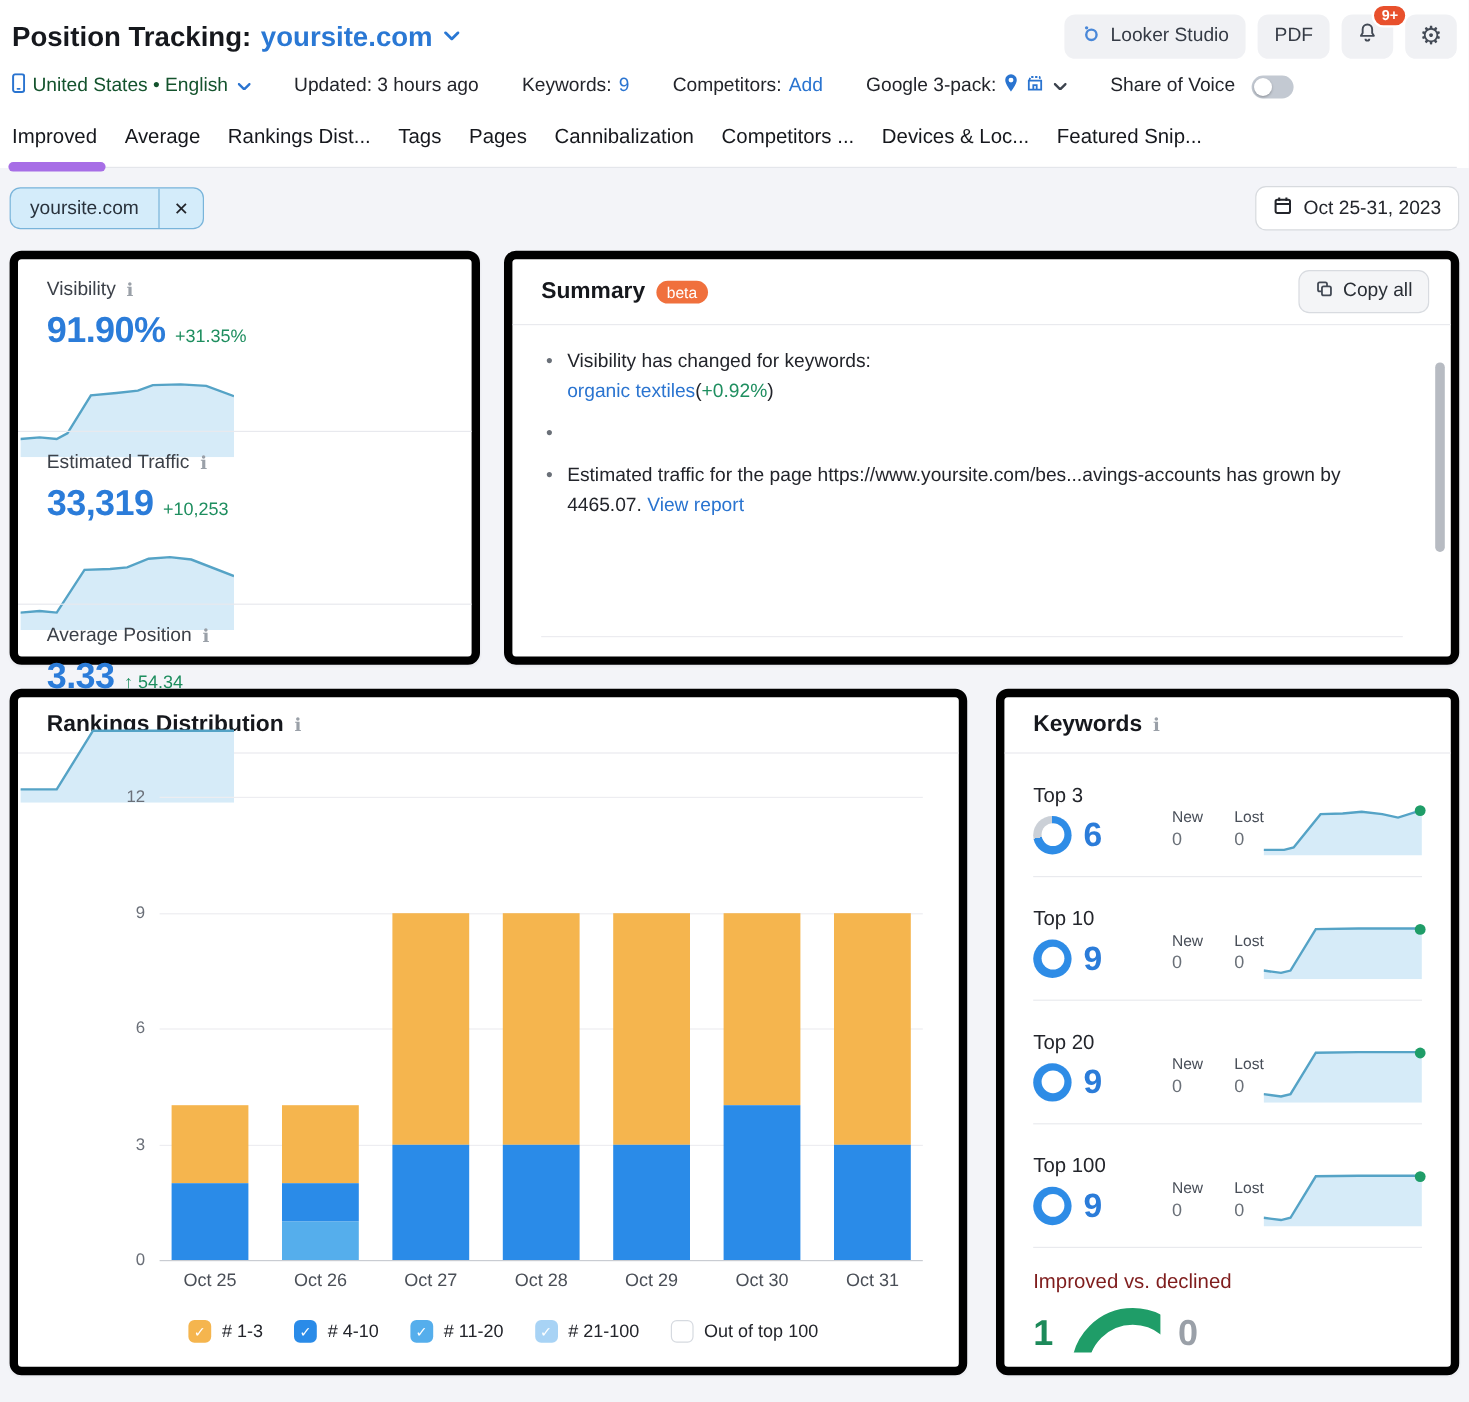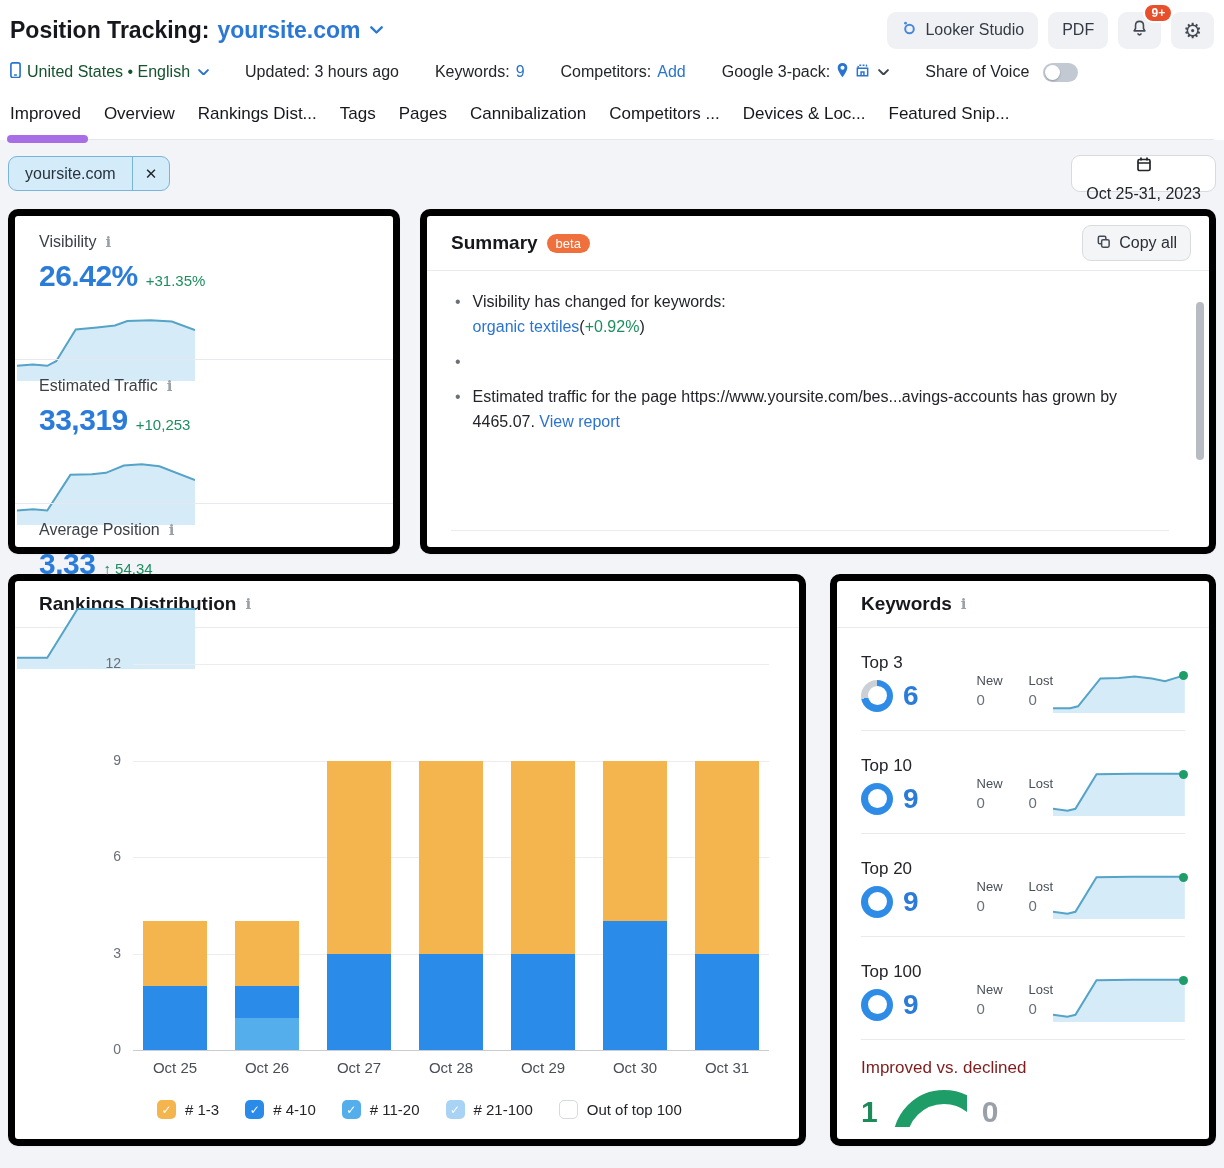--- a/index.html
+++ b/index.html
@@ -54,21 +54,21 @@
     display: inline-flex; align-items: stretch; background: #d4ecfa;
     border: 1px solid #79b4da; border-radius: 9px; overflow: hidden; height: 35px; cursor: pointer;
   }
   .site-chip-label { display: flex; align-items: center; padding: 0 16px; font-size: 16px; color: #29323c; }
   .site-chip-close {
     display: flex; align-items: center; padding: 0 12px; border-left: 1px solid #79b4da;
     font-size: 15px; font-weight: 700; color: #23252b; cursor: pointer;
   }
   .date-btn {
     display: inline-flex; align-items: center; gap: 9px; height: 37px; padding: 0 14px;
-    background: #fff; border: 1px solid #d7dade; border-radius: 9px; font-size: 16px; color: #23252b; cursor: pointer; flex-direction: column;
+    background: #fff; border: 1px solid #d7dade; border-radius: 9px; font-size: 16px; color: #23252b; cursor: pointer;
   }
   .grid-row1 { display: grid; grid-template-columns: 392px 1fr; gap: 20px; margin-bottom: 20px; }
   .grid-row2 { display: grid; grid-template-columns: 798px 1fr; gap: 24px; height: 572px; }
   .card { background: #fff; border: 7px solid #000000; border-radius: 10px; box-shadow: 0 1px 2px rgba(28,34,48,.04); }
   
   .metric-card { height: 345px; display: flex; flex-direction: column; }
   .metric-block { flex: 1; position: relative; padding: 17px 20px 0 24px; }
   .metric-block + .metric-block { border-top: 1px solid #e8e9ee; }
   .metric-name { font-size: 16px; color: #3c4149; display: flex; align-items: center; }
   .info { font-family: "DejaVu Serif", serif; font-style: normal; color: #9aa0a8; font-size: 15px; font-weight: 700; margin-left: 9px; cursor: pointer; }
@@ -226,21 +226,21 @@
     <span class="meta-item">
       <span>Share of Voice</span>
       <span class="toggle">
           <span class="toggle-knob"></span>
         </span>
     </span>
   </div>
 
   <div class="tabs">
       <div class="tab active">Improved</div>
-      <div class="tab">Overview</div>
+      <div class="tab">Average</div>
       <div class="tab">Rankings Dist...</div>
       <div class="tab">Tags</div>
       <div class="tab">Pages</div>
       <div class="tab">Cannibalization</div>
       <div class="tab">Competitors ...</div>
       <div class="tab">Devices &amp; Loc...</div>
       <div class="tab">Featured Snip...</div>
     </div>
 </div>
 
@@ -264,21 +264,21 @@
 
   <div class="grid-row1">
 
     <div class="card metric-card">
       <div class="metric-block">
         <div class="metric-name">
             <span>Visibility</span>
             <span class="info">i</span>
           </div>
         <div class="metric-value-row">
-          <span class="metric-value">26.42%</span>
+          <span class="metric-value">91.90%</span>
           <span class="metric-delta">+31.35%</span>
         </div>
         <div class="spark metric-spark">
             <svg viewBox="0 0 100 100" preserveAspectRatio="none">
               <polygon points="0,77 9,75 17,77 22,70 33,22 45,19 55,16 62,9 75,8 87,10 100,23 100,100 0,100" fill="#d6ebf8"></polygon>
               <polyline points="0,77 9,75 17,77 22,70 33,22 45,19 55,16 62,9 75,8 87,10 100,23" fill="none" stroke="#55a3c6" stroke-width="2" vector-effect="non-scaling-stroke"></polyline>
             </svg>
           </div>
       </div>
       <div class="metric-block">

